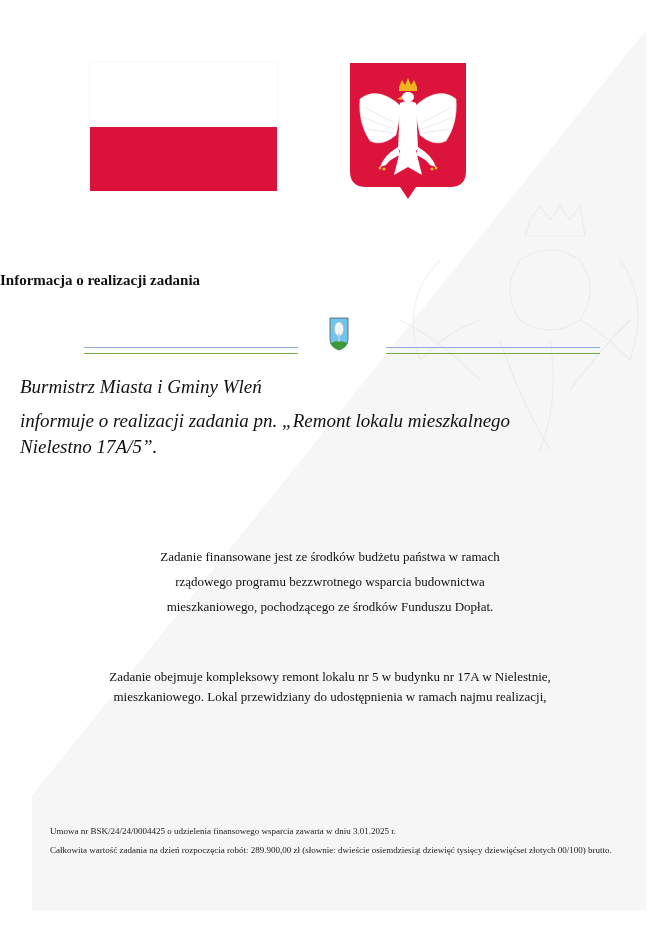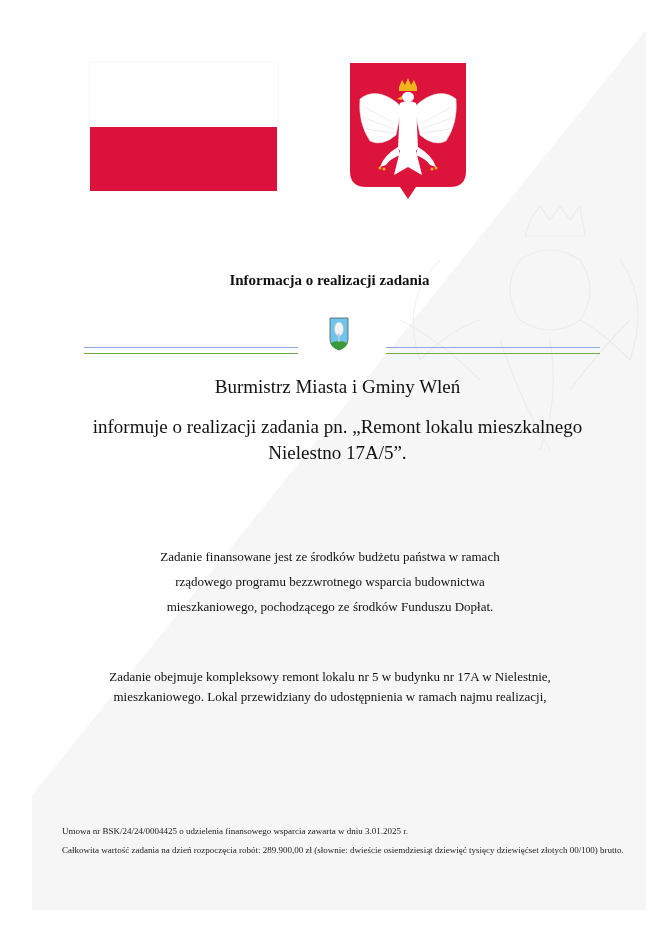--- a/index.html
+++ b/index.html
@@ -24,41 +24,41 @@
     position: absolute; left: 90px; top: 63px; width: 187px; height: 128px;
     box-shadow: 0 0 3px rgba(0,0,0,0.06);
   }
   .flag .white { height: 64px; background: #ffffff; }
   .flag .red { height: 64px; background: #dc123d; }
   .emblem {
     position: absolute; left: 350px; top: 63px; width: 116px; height: 136px;
   }
   .title {
     position: absolute; left: 0; width: 659px; top: 272px;
-    text-align: center; font-weight: bold; font-size: 15px;
+    text-align: left; font-weight: bold; font-size: 15px;
   }
   .divider-line {
     position: absolute; height: 1px;
   }
   .crest {
     position: absolute; left: 329px; top: 317px; width: 20px; height: 34px;
   }
   .para-a {
-    position: absolute; left: 28px; width: 619px; text-align: center; font-size: 19px; line-height: 30px;
+    position: absolute; left: 20px; width: 619px; text-align: left; font-size: 19px; line-height: 30px; font-style: italic;
   }
   .para-b {
     position: absolute; left: 60px; width: 540px; text-align: center; font-size: 13px; line-height: 25px;
   }
   .para-c {
     position: absolute; left: 50px; width: 560px; text-align: center; font-size: 13px; line-height: 19.5px;
   }
   .footer {
     position: absolute; left: 50px; width: 600px; font-size: 9px; line-height: 11px; color: #1a1a1a;
   }
-  .footer p { margin: 0 0 8px 12px; }
+  .footer p { margin: 0 0 8px 0; }
 </style>
 </head>
 <body>
 
 <div class="page">
 
   <div class="grey-diag"></div>
 
   <svg class="watermark" viewBox="0 0 270 260">
     <g fill="none" stroke="#d9d9d9" stroke-width="1.2">
@@ -116,21 +116,21 @@
     <svg class="crest" viewBox="0 0 20 34">
       <path d="M1 1 H19 V22 Q19 30 10 33 Q1 30 1 22 Z" fill="#6ec6f0" stroke="#555" stroke-width="0.8"></path>
       <path d="M1.5 26 Q10 22 18.5 26 Q17 31 10 33 Q3 31 1.5 26 Z" fill="#3a9a3a"></path>
       <ellipse cx="10" cy="12" rx="4.5" ry="7" fill="#f4f4f4" stroke="#bbb" stroke-width="0.5"></ellipse>
       <rect x="9.4" y="17" width="1.2" height="8" fill="#eee" stroke="#999" stroke-width="0.3"></rect>
     </svg>
   </div>
 
   <div class="para-a" style="top:372px;">
     <div>Burmistrz Miasta i Gminy Wleń</div>
-    <div style="margin-top:12px; line-height:26px;">informuje o realizacji zadania pn. „Remont lokalu mieszkalnego</div>
+    <div style="margin-top:6px; line-height:26px;">informuje o realizacji zadania pn. „Remont lokalu mieszkalnego</div>
     <div style="line-height:26px;">Nielestno 17A/5”.</div>
   </div>
 
   <div class="para-b" style="top:544px;">
     <div>Zadanie finansowane jest ze środków budżetu państwa w ramach</div>
     <div>rządowego programu bezzwrotnego wsparcia budownictwa</div>
     <div>mieszkaniowego, pochodzącego ze środków Funduszu Dopłat.</div>
   </div>
 
   <div class="para-c" style="top:667px;">

